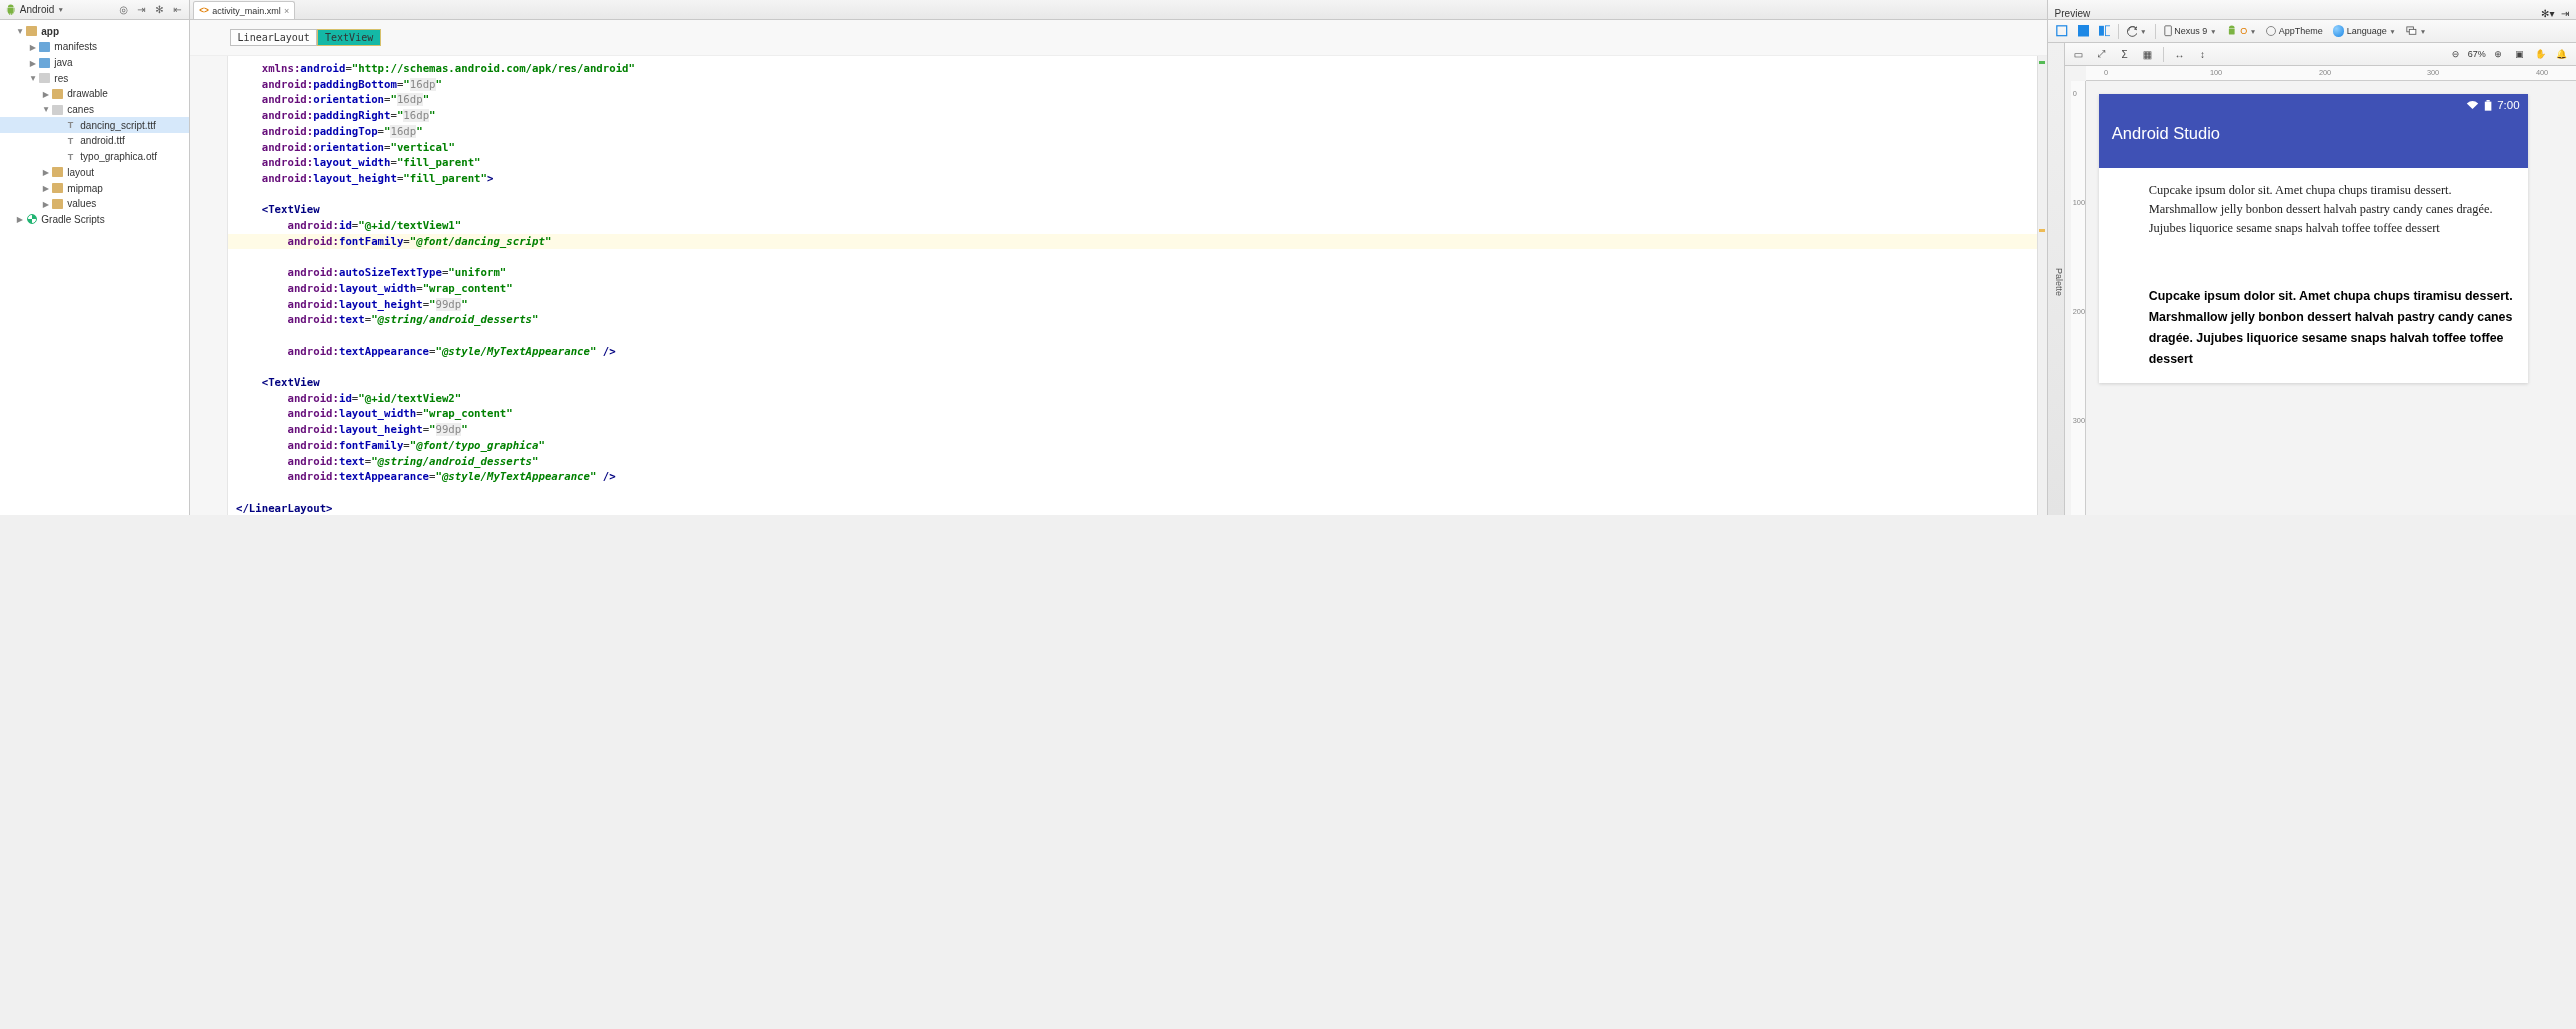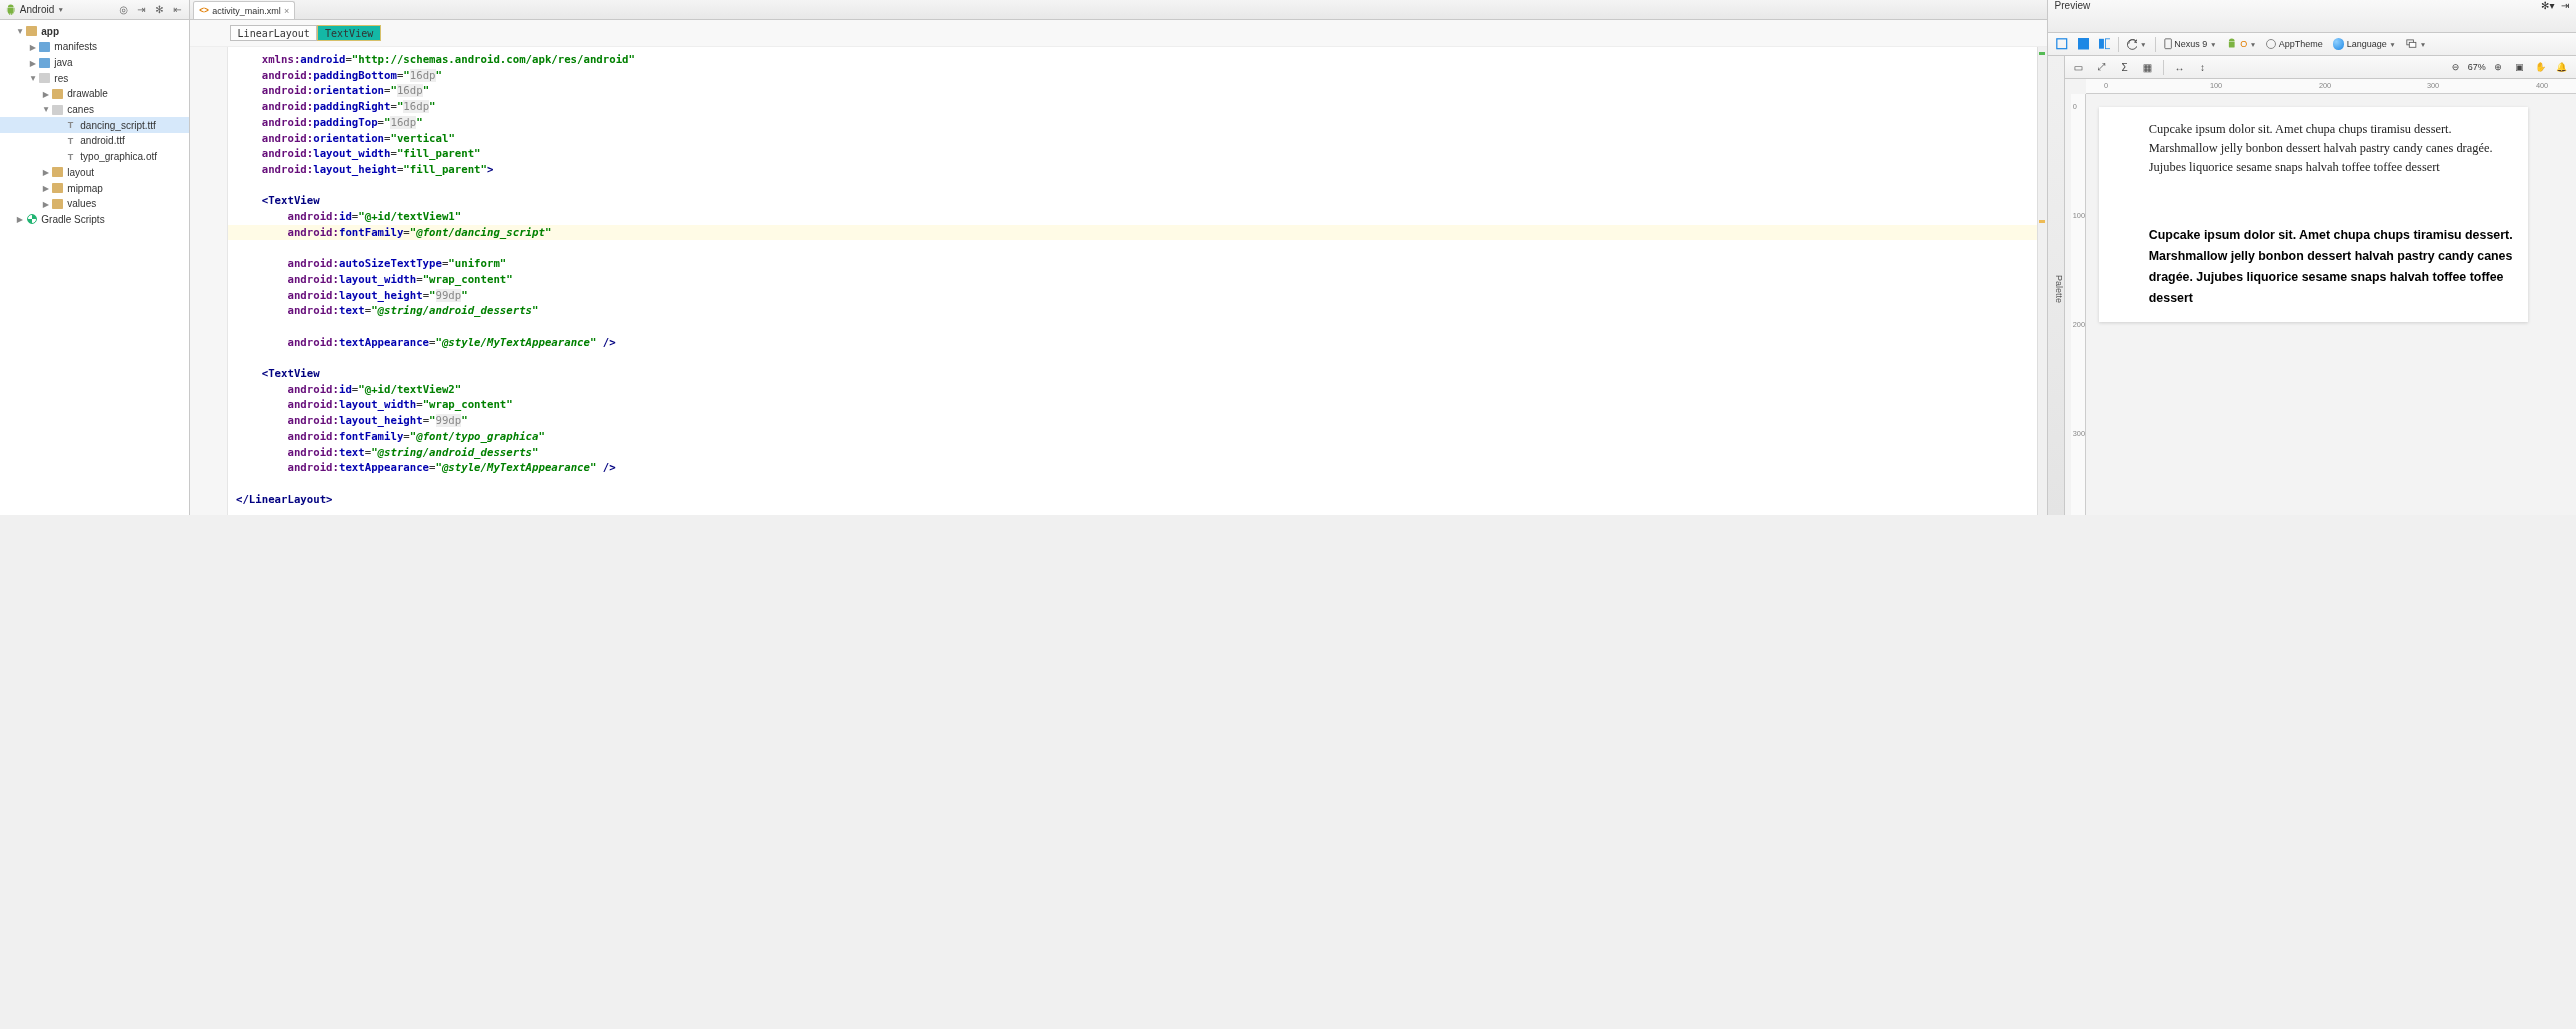--- a/index.html
+++ b/index.html
@@ -73,21 +73,21 @@
   display:flex;
   align-items:center;
   padding:0 5px;
   gap:3.3px;
   margin-left:3.3px;
   font-size:9px;
 }
 .editor-tab .close { color:#888; cursor:pointer; }
 .xml-icon { color:#e07c00; font-size:8.2px; font-weight:bold;}
 .breadcrumb {
-  height:27px;
+  height:36px;
   display:flex;
   align-items:center;
   padding-left:40px;
   gap:0;
   border-bottom:0.8px solid #eee;
   background:#f8f8f8;
 }
 .crumb {
   border:0.8px solid #c0c0c0;
   background:#fdfdfd;
@@ -124,24 +124,24 @@
 .err-mark.y { background:#eb5; }
 
 
 .preview-panel {
   width: 528px;
   background:#f3f3f3;
   display:flex;
   flex-direction:column;
 }
 .preview-header {
-  height:33px;
+  height:20px;
   background:linear-gradient(#f9f9f9,#ececec);
   border-bottom:0.8px solid #c8c8c8;
-  display:flex; align-items:flex-start; padding:0 6.6px; gap:6.6px;
+  display:flex; align-items:flex-end; padding:0 6.6px; gap:6.6px;
 }
 .preview-header .title { flex:1; font-size:10px; color:#333; }
 .toolbar {
   height:23px;
   background:linear-gradient(#fafafa,#efefef);
   border-bottom:0.8px solid #c8c8c8;
   display:flex; align-items:center; padding:0 5px; gap:3.3px;
 }
 .tb-btn { width:18px; height:18px; display:flex; align-items:center; justify-content:center; border-radius:1.6px; cursor:pointer; color:#444;}
 .tb-btn.blue svg rect, .tb-btn.blue svg path { fill:#1e88e5; }
@@ -449,20 +449,33 @@
         <span style="left:450px">400</span>
       </div>
       <div class="ruler-v">
         <span style="top:8.2px">0</span>
         <span style="top:117px">100</span>
         <span style="top:226px">200</span>
         <span style="top:335px">300</span>
       </div>
       <div class="canvas-wrap">
         <div class="device">
+          <div class="device-appbar">
+            <div class="device-status">
+              <svg width="13" height="10" viewBox="0 0 16 12">
+                  <path d="M1 4 Q8 -2 15 4 L8 11 Z" fill="#fff"></path>
+                </svg>
+              <svg width="8.2" height="11.5" viewBox="0 0 10 14">
+                  <rect x="1" y="2" width="8" height="11" fill="#fff"></rect>
+                  <rect x="3" y="0" width="4" height="2" fill="#fff"></rect>
+                </svg>
+              <span>7:00</span>
+            </div>
+            <div class="device-title">Android Studio</div>
+          </div>
           <div class="device-content">
             <div class="txt1">Cupcake ipsum dolor sit. Amet chupa chups tiramisu dessert. Marshmallow jelly bonbon dessert halvah pastry candy canes dragée. Jujubes liquorice sesame snaps halvah toffee toffee dessert</div>
             <div class="txt2">Cupcake ipsum dolor sit. Amet chupa chups tiramisu dessert. Marshmallow jelly bonbon dessert halvah pastry candy canes dragée. Jujubes liquorice sesame snaps halvah toffee toffee dessert</div>
           </div>
         </div>
       </div>
     </div>
   </div>
 </div>
 

